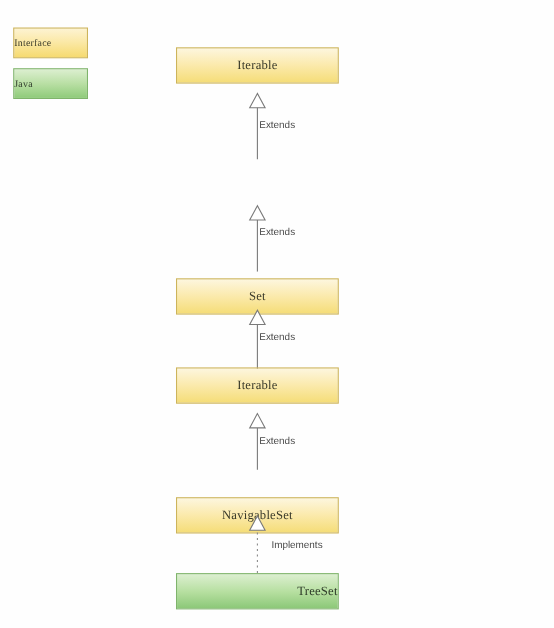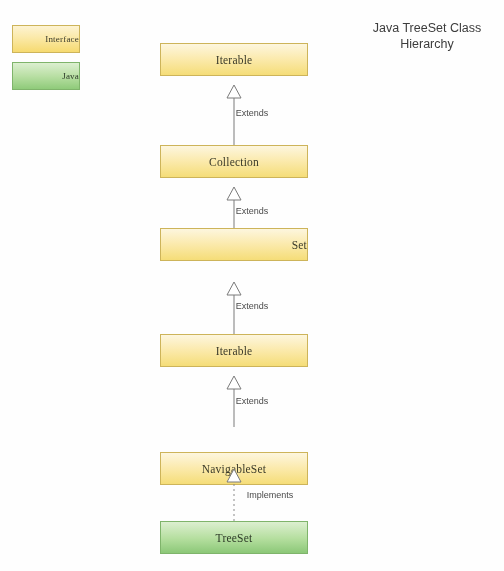--- a/index.html
+++ b/index.html
@@ -22,21 +22,21 @@
 
   
   .legend-box {
     position: absolute;
     width: 68px;
     height: 28px;
     border: 1px solid #c9b458;
     box-sizing: border-box;
     display: flex;
     align-items: center;
-    justify-content: flex-end;
+    justify-content: flex-start;
     font-family: "Liberation Serif", serif;
     font-size: 9px;
     color: #3a3a2a;
     letter-spacing: 0.2px;
   }
   .legend-interface {
     left: 12px;
     top: 25px;
     background: linear-gradient(to bottom, #fdf3d2 0%, #fbe9a8 45%, #f6da70 100%);
     border-color: #cdb45a;
@@ -80,20 +80,21 @@
     letter-spacing: 0.2px;
   }
   .node.iface {
     background: linear-gradient(to bottom, #fdf6de 0%, #fbeaad 48%, #f5dd78 100%);
     border-color: #cdb45a;
   }
   .node.klass {
     background: linear-gradient(to bottom, #dcefd0 0%, #b6dfa0 52%, #8cc878 100%);
     border-color: #7fb46b;
     color: #2d3a28;
+    justify-content: flex-end;
   }
 
   
   .connector {
     position: absolute;
     left: 0;
     width: 504px;
     height: 54px;
     pointer-events: none;
   }
@@ -112,48 +113,43 @@
 
 <div id="canvas">
 
   <div class="legend-box legend-interface">
     <span>Interface</span>
   </div>
   <div class="legend-box legend-class">
     <span>Java</span>
   </div>
 
-  <div class="diagram-title">Java TreeSet Class
-Hierarchy</div>
 
   <div class="node iface" style="top:43px;">
     <span>Iterable</span>
   </div>
 
   <div class="connector" style="top:83px;">
     <svg width="504" height="62">
       <line x1="234" y1="62" x2="234" y2="14" stroke="#7a7a7a" stroke-width="1"></line>
       <polygon points="234,2 227,15 241,15" fill="#ffffff" stroke="#7a7a7a" stroke-width="1"></polygon>
     </svg>
   </div>
   <div class="conn-label" style="top:108px;">Extends</div>
 
-  <div class="node iface" style="top:145px;">
-    <span>Collection</span>
-  </div>
 
   <div class="connector" style="top:185px;">
     <svg width="504" height="62">
       <line x1="234" y1="62" x2="234" y2="14" stroke="#7a7a7a" stroke-width="1"></line>
       <polygon points="234,2 227,15 241,15" fill="#ffffff" stroke="#7a7a7a" stroke-width="1"></polygon>
     </svg>
   </div>
   <div class="conn-label" style="top:206px;">Extends</div>
 
-  <div class="node iface" style="top:228px;justify-content:flex-end;">
+  <div class="node iface" style="top:253px;">
     <span>Set</span>
   </div>
 
   <div class="connector" style="top:280px;">
     <svg width="504" height="62">
       <line x1="234" y1="58" x2="234" y2="14" stroke="#7a7a7a" stroke-width="1"></line>
       <polygon points="234,2 227,15 241,15" fill="#ffffff" stroke="#7a7a7a" stroke-width="1"></polygon>
     </svg>
   </div>
   <div class="conn-label" style="top:301px;">Extends</div>

